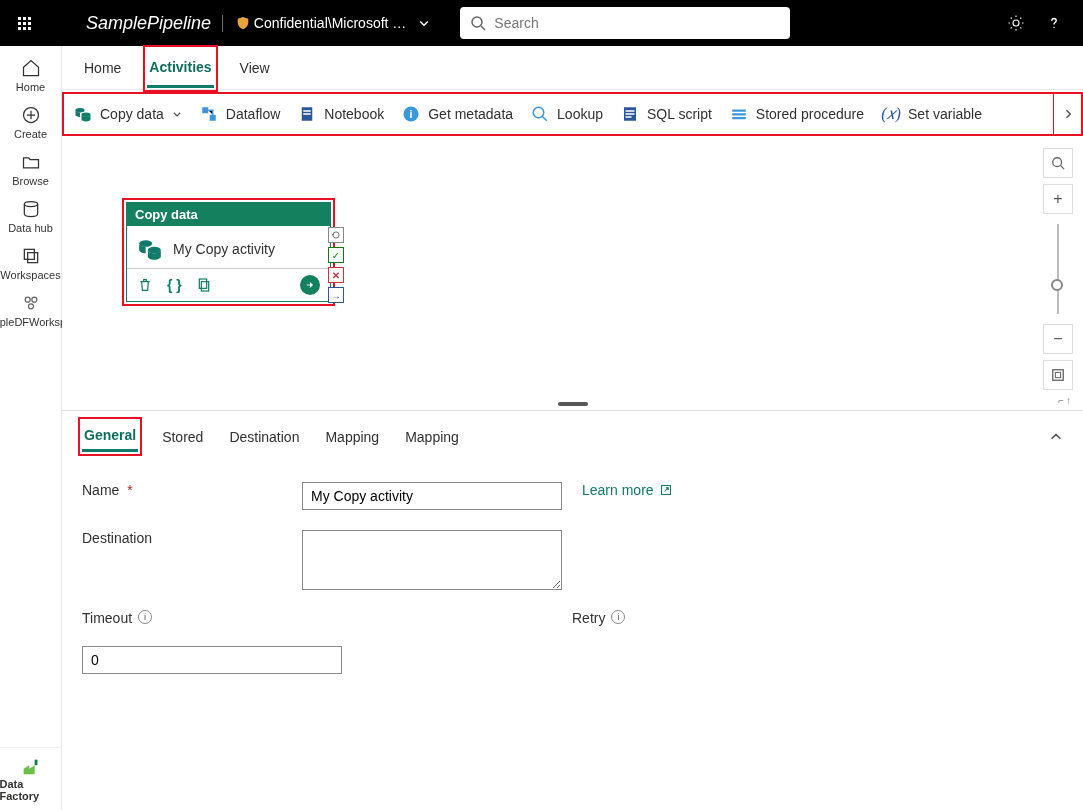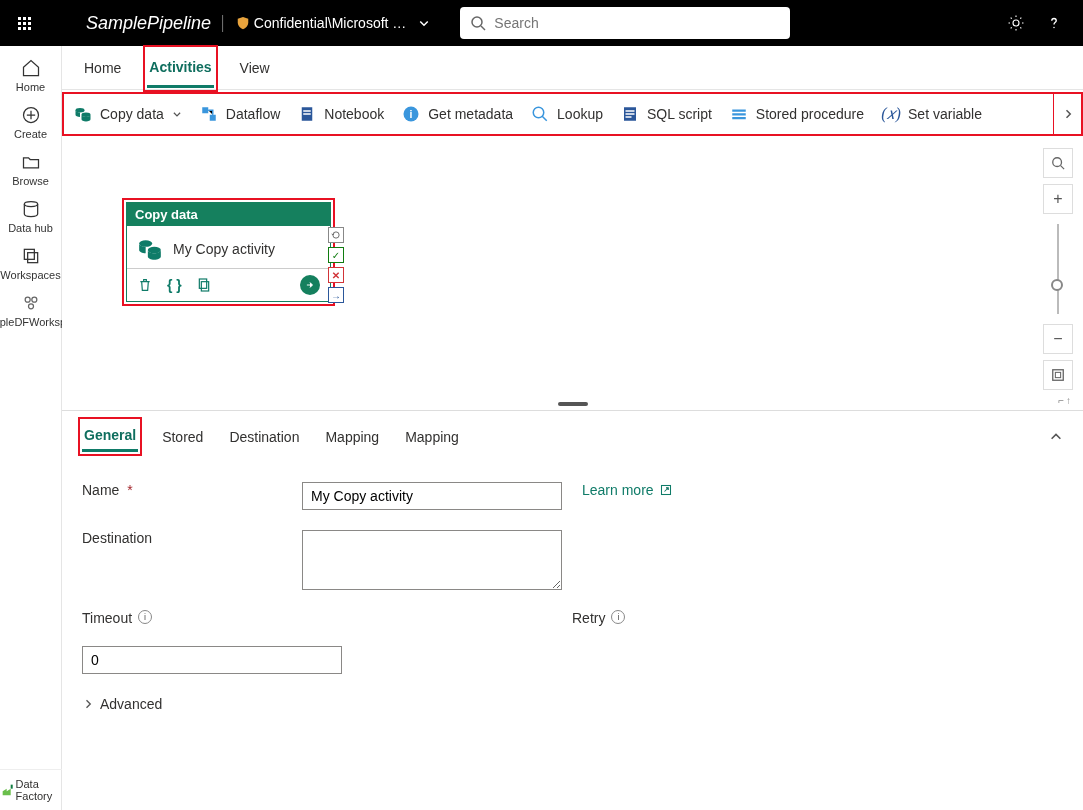--- a/index.html
+++ b/index.html
@@ -16,21 +16,21 @@
   .ws-chev { margin-left:12px; }
   .searchwrap { margin-left:30px; width:330px; height:32px; background:#fff; border-radius:4px; display:flex; align-items:center; padding:0 10px; }
   .searchwrap svg{ margin-right:6px;}
   .searchwrap input{ border:none; outline:none; flex:1; font-size:14px; color:#555; placeholder-color:#777;}
   .top-right { margin-left:auto; display:flex; align-items:center; gap:20px; padding-right:12px;}
   
   .rail { position:absolute; top:46px; left:0; bottom:0; width:62px; border-right:1px solid #e5e5e5; background:#fff; display:flex; flex-direction:column; align-items:center; padding-top:6px;}
   .rail-item { width:62px; display:flex; flex-direction:column; align-items:center; padding:6px 0; font-size:11px; color:#333; cursor:pointer; }
   .rail-item svg, .rail-item .ico { margin-bottom:3px;}
   .rail-spacer { flex:1; }
-  .rail-bottom { width:62px; border-top:1px solid #eee; padding:8px 0; display:flex; align-items:center; font-size:11px;}
+  .rail-bottom { width:62px; border-top:1px solid #eee; padding:8px 0; display:flex; flex-direction:column; align-items:center; font-size:11px;font-weight:bold;}
   
   .main { position:absolute; top:46px; left:62px; right:0; bottom:0; display:flex; flex-direction:column; }
   .menubar { height:44px; border-bottom:1px solid #e5e5e5; display:flex; align-items:center; padding:0 20px; gap:24px;}
   .menubar .mitem { padding:10px 2px; cursor:pointer; }
   .mitem.sel { color:#0f6e5e; border-bottom:3px solid #0f7b68; margin-bottom:-1px; font-weight:600;text-align:center;}
   .mitem.box-red { outline:2px solid #e81123; outline-offset:2px; }
   
   .ribbon { height:44px; border:2px solid #e81123; margin:2px 0; display:flex; align-items:center; padding:0 10px; gap:18px; position:relative;}
   .ribbon-item { display:flex; align-items:center; gap:8px; cursor:pointer; white-space:nowrap;}
   .ribbon-item .icon-sq{ width:18px;height:18px; display:inline-flex; align-items:center; justify-content:center; color:#0f7b68;}
@@ -372,20 +372,14 @@
       <div></div>
 
       <div class="fl">
           <span>Retry</span>
           <span class="info-circle">i</span>
         </div>
       <input class="tinput" value="0" style="">
       <div></div>
     </div>
 
-    <div class="adv">
-      <svg width="12" height="12" viewBox="0 0 16 16">
-          <path fill="none" stroke="#555" stroke-width="1.8" d="M6 3l5 5-5 5"></path>
-        </svg>
-      <span>Advanced</span>
-    </div>
   </div>
 </div>
 
 </body></html>

